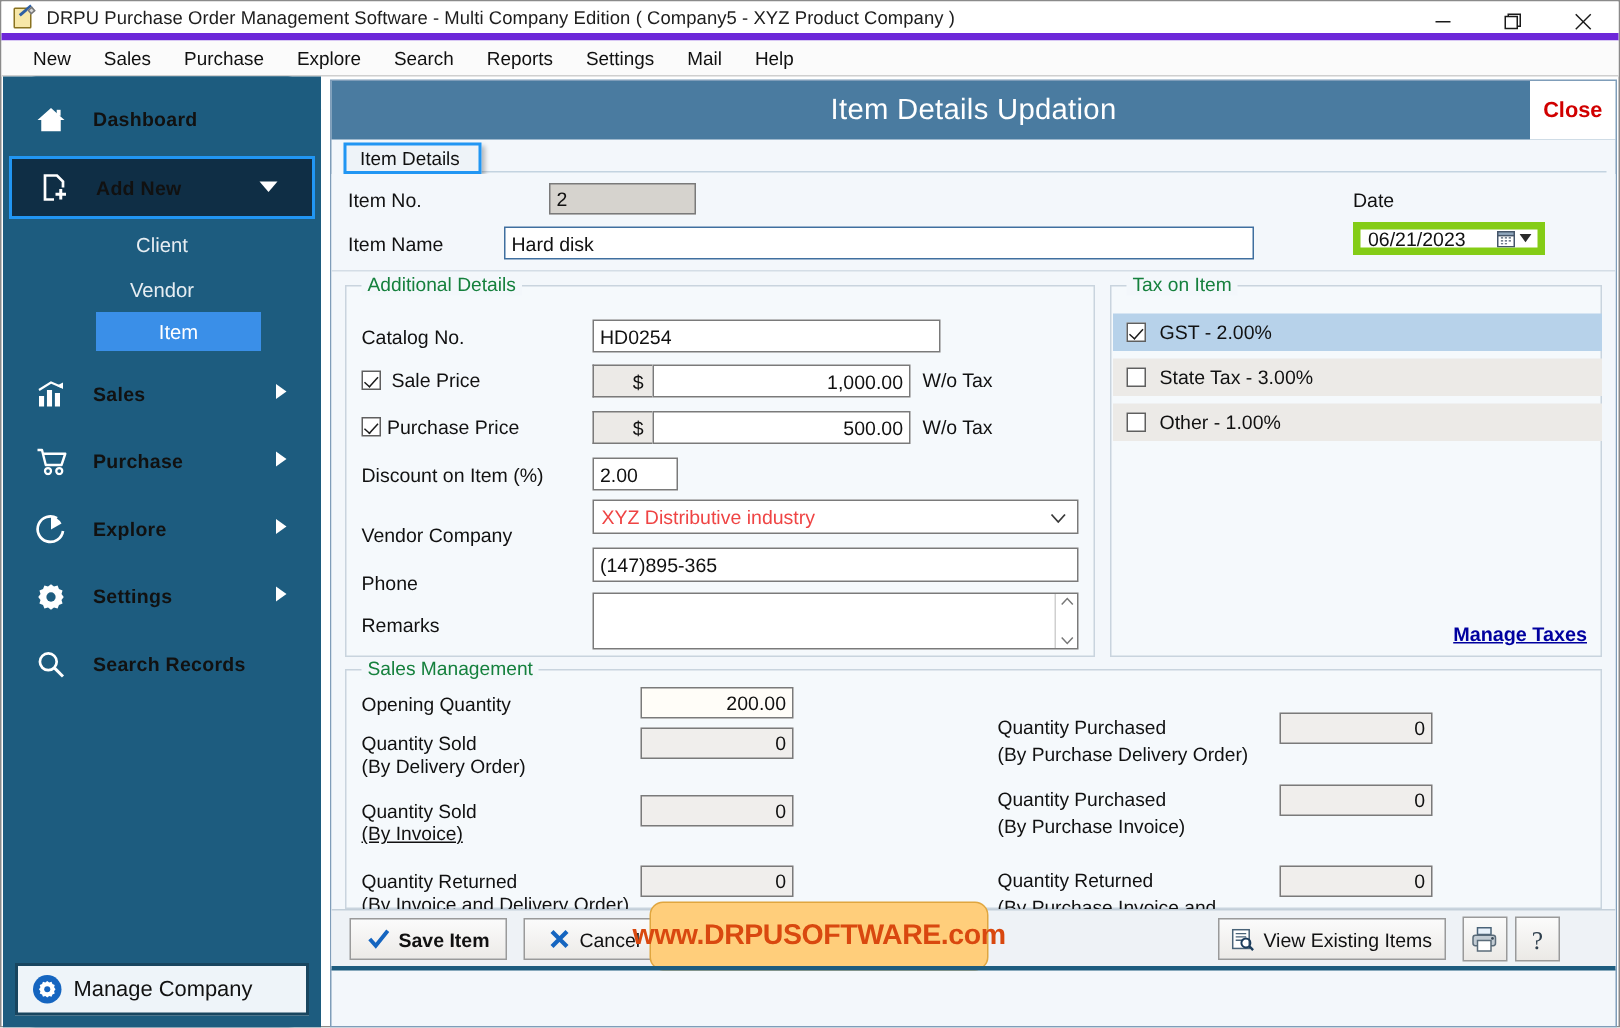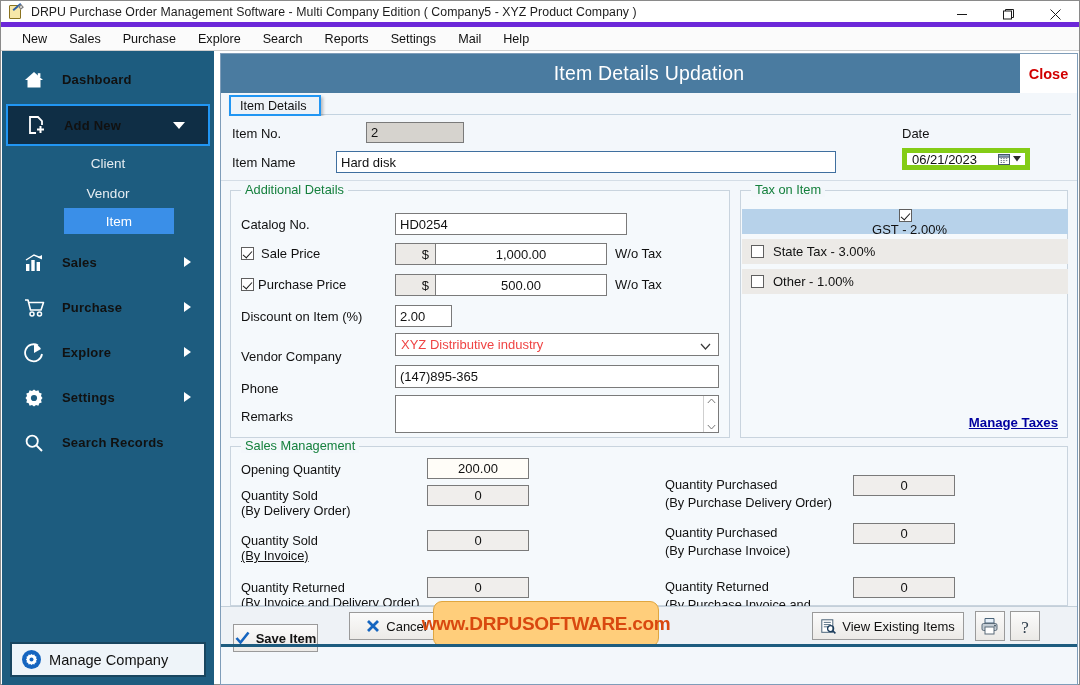--- a/index.html
+++ b/index.html
@@ -90,21 +90,21 @@
 
   .lbl { font-size:13px; color:#111; }
   .lbl2 { font-size:12.8px; color:#111; line-height:15px; }
 
   input.tb, .tb {
     border:1px solid #7a7a7a; background:#ffffff; font-family:"Liberation Sans", sans-serif;
     font-size:13px; color:#111; padding:1px 4px; outline:none;
   }
   .tb.ro { background:#f0eeec; }
   .tb.gray { background:#d6d3ce; }
-  .tb.num { text-align:center; }
+  .tb.num { text-align:right; }
   .dollar { background:#eceae7; border:1px solid #7a7a7a; border-right:none; text-align:right; padding-right:6px; font-size:13px; color:#111; display:flex; align-items:center; justify-content:flex-end; }
 
   .group { position:absolute; border:1px solid #c9d4de; background:#f5f9fc; }
   .group > .gtitle { position:absolute; top:-9px; left:10px; background:#f3f7fb; padding:0 4px; font-size:12.8px; color:#15803d; }
 
   .chk { width:13px; height:13px; border:1px solid #5f5f5f; background:#fff; display:inline-block; position:relative; flex:0 0 13px; }
   .chk.on:after {
     content:""; position:absolute; left:3px; top:1px; width:4px; height:8px;
     border:solid #1a1a1a; border-width:0 1.6px 1.6px 0; transform:rotate(42deg);
   }
@@ -392,21 +392,21 @@
             <svg width="9" height="6" viewBox="0 0 9 6">
                 <path d="M0.8 1 L4.5 5 L8.2 1" fill="none" stroke="#777" stroke-width="1"></path>
               </svg>
           </div>
         </div>
       </div>
 
       <div class="group" style="left:519px; top:74px; width:328px; height:248px;">
         <div class="gtitle">Tax on Item</div>
 
-        <div class="taxrow sel" style="position:absolute; left:1px; top:18px; width:326px;flex-direction:column;">
+        <div class="taxrow sel" style="position:absolute; left:1px; top:18px; width:326px;">
           <span class="chk on"></span>
           <span>GST - 2.00%</span>
         </div>
         <div class="taxrow alt" style="position:absolute; left:1px; top:48px; width:326px;">
           <span class="chk"></span>
           <span>State Tax - 3.00%</span>
         </div>
         <div class="taxrow alt" style="position:absolute; left:1px; top:78px; width:326px;">
           <span class="chk"></span>
           <span>Other - 1.00%</span>
@@ -444,21 +444,21 @@
         <div class="lbl2" style="position:absolute; left:434px; top:96px;">(By Purchase Invoice)</div>
         <input class="tb num ro" style="position: absolute; left: 622px; top: 76px; width: 102px; height: 21px;" readonly="" value="0">
 
         <div class="lbl2" style="position:absolute; left:434px; top:132px;">Quantity Returned</div>
         <div class="lbl2" style="position:absolute; left:434px; top:150px;">(By Purchase Invoice and</div>
         <div class="lbl2" style="position:absolute; left:434px; top:168px;">Purchase Delivery Order)</div>
         <input class="tb num ro" style="position: absolute; left: 622px; top: 130px; width: 102px; height: 21px;" readonly="" value="0">
       </div>
 
       <div class="bottombar">
-        <div class="btn" style="left:12px; top:17px; width:85px;text-decoration:underline;">
+        <div class="btn" style="left:12px; top:5px; width:105px;">
           <svg width="15" height="14" viewBox="0 0 15 14">
               <path d="M1.5 7 L5.5 11.5 L13.5 1.5" fill="none" stroke="#1565c0" stroke-width="2.6"></path>
             </svg>
           <span style="font-weight:bold;">Save Item</span>
         </div>
         <div class="btn" style="left:128px; top:5px; width:95px;">
           <svg width="14" height="14" viewBox="0 0 14 14">
               <path d="M2 2 L12 12 M12 2 L2 12" stroke="#1565c0" stroke-width="2.8"></path>
             </svg>
           <span>Cancel</span>

